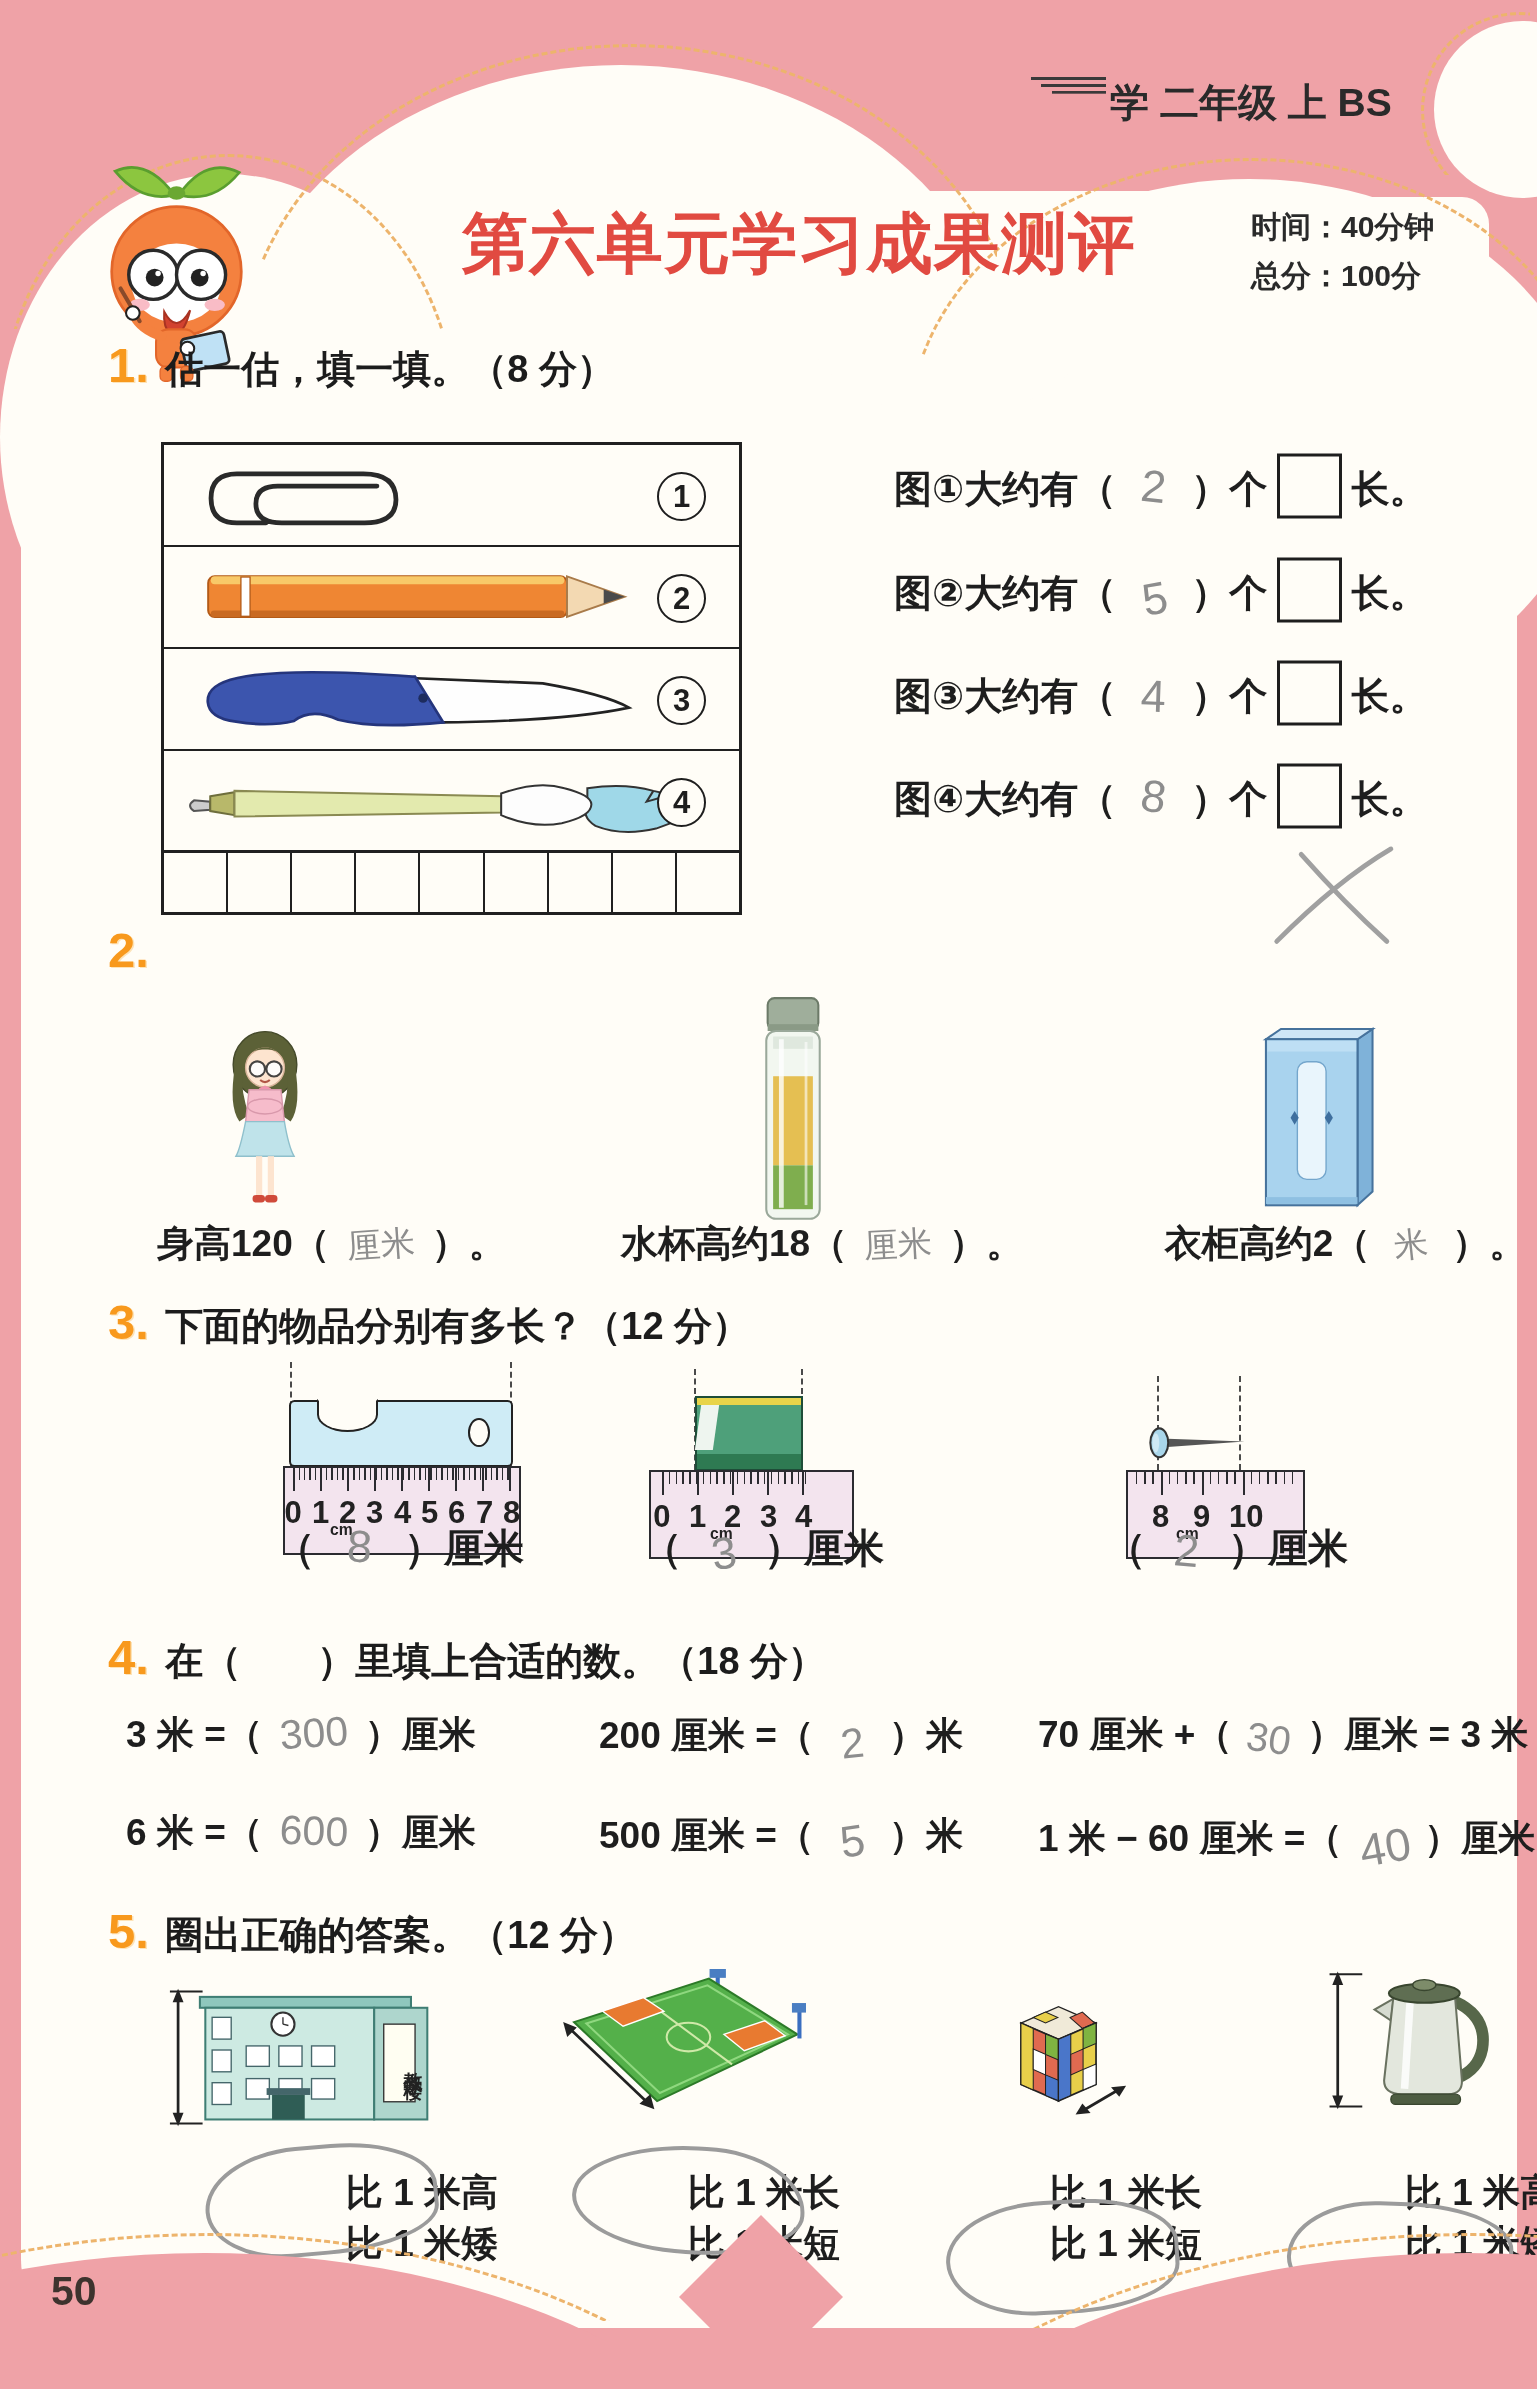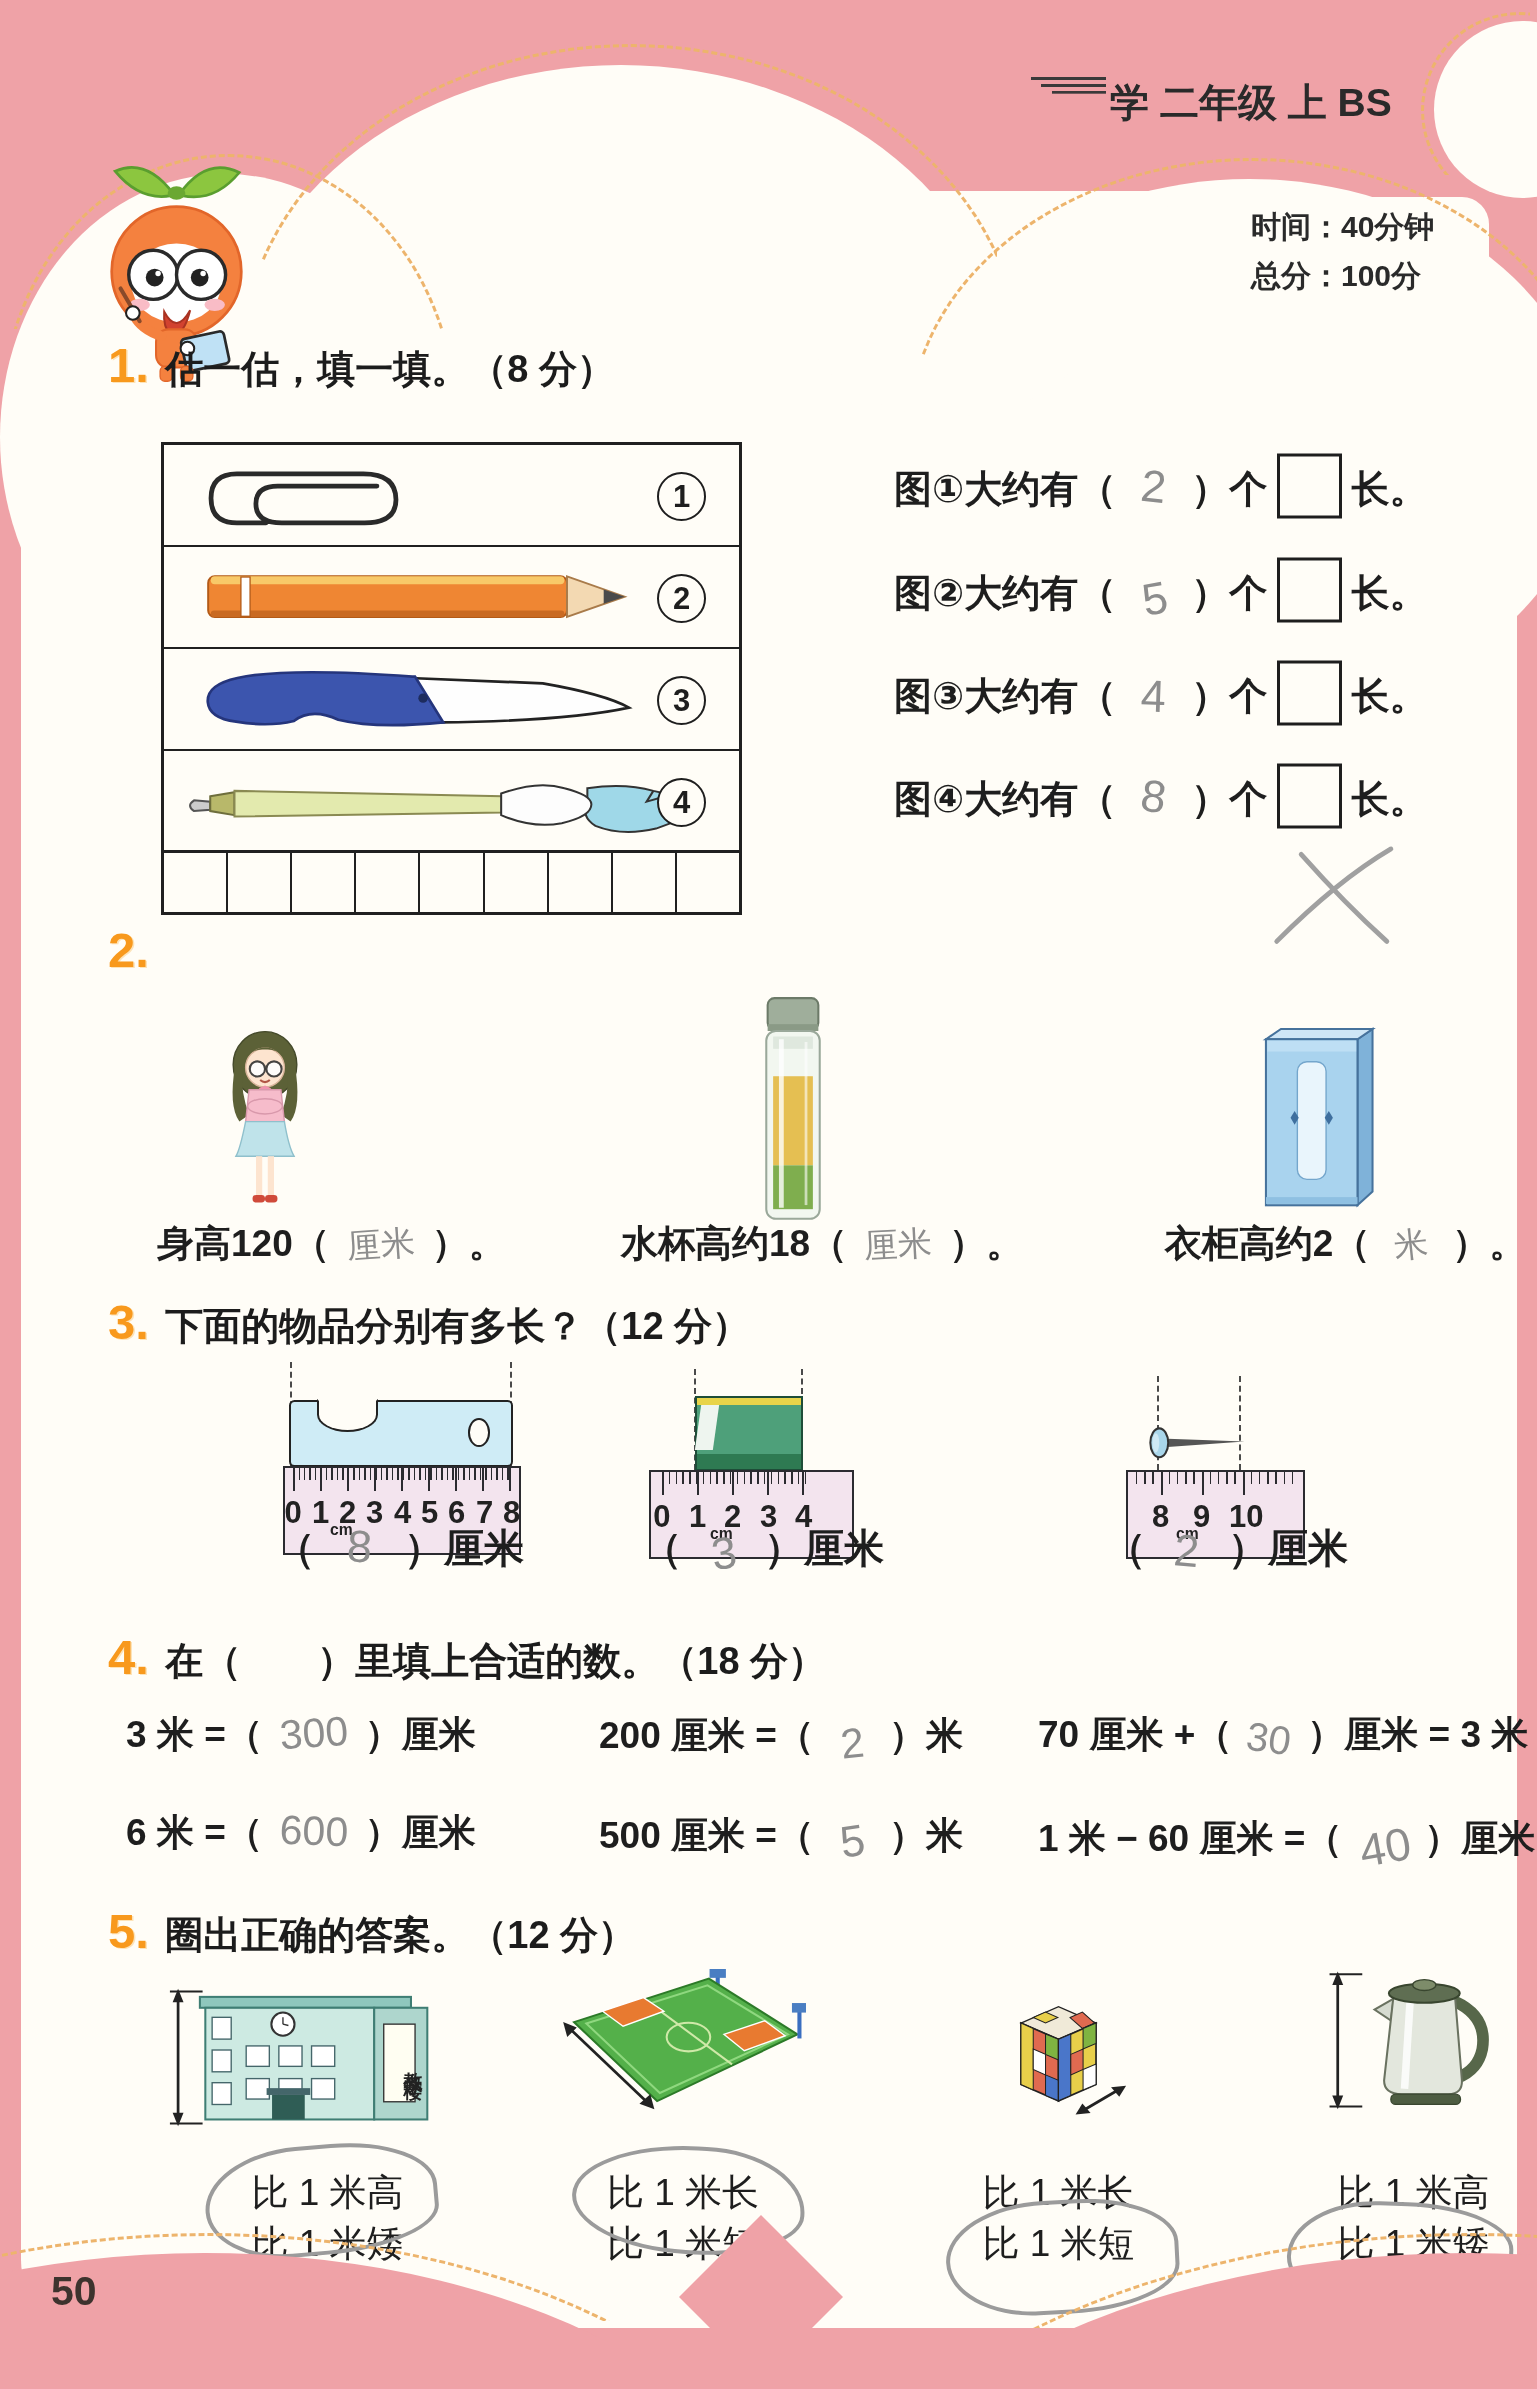--- a/index.html
+++ b/index.html
@@ -31,21 +31,21 @@
 .ruler{position:absolute;background:#f3e4ee;border:2.7px solid #2b2b30;box-sizing:border-box}
 .tmin,.tmaj{position:absolute;top:0}
 .tmin{height:12.3px}
 .tmaj{height:23px}
 .rnum{position:absolute;font-size:31px;font-weight:700;width:27px;text-align:center;color:#222}
 .rcm{position:absolute;font-size:15.7px;font-weight:700;color:#222}
 .dashv{position:absolute;width:0;border-left:2.7px dashed #4a4a4a}
 .cap{position:absolute;font-size:37px;font-weight:700;text-align:center;white-space:nowrap}
 .eq{position:absolute;font-size:37px;font-weight:700;white-space:nowrap}
 .q5item{position:absolute}
-.opt{position:absolute;left:0;width:100%;text-align:center;font-size:37px;font-weight:400;white-space:nowrap}
+.opt{position:absolute;left:0;width:100%;text-align:right;font-size:37px;font-weight:700;white-space:nowrap}
 .circle{position:absolute;border:4.1px solid #9b9b9b}
 .sign{position:absolute;writing-mode:vertical-rl;text-align:center;font-size:19px;font-weight:700;
   letter-spacing:4.1px;color:#222}
 .meta{font-size:30px;font-weight:700;color:#2a2a2a;line-height:49px;white-space:nowrap}
 .strike{width:75px;height:18px;background:
   linear-gradient(#3a3a3a,#3a3a3a) 0 1.4px/100% 3.4px no-repeat,
   linear-gradient(#3a3a3a,#3a3a3a) 9.6px 8.2px/66px 3.4px no-repeat,
   linear-gradient(#3a3a3a,#3a3a3a) 20.5px 15px/55px 2.7px no-repeat;margin-right:4.1px}
 .eraser{position:absolute;background:#cfecf6;border:2.7px solid #222;border-radius:5.5px}
 .notch{position:absolute;background:#fffdf7;border:2.7px solid #222;border-top-color:#fffdf7;
@@ -107,20 +107,22 @@
     <rect x="110" y="260" width="60" height="56" rx="18" fill="#f4813f" stroke="#e2662a" stroke-width="3"></rect>
     <path d="M118 270 Q88 260 78 240" stroke="#f4813f" stroke-width="14" fill="none" stroke-linecap="round"></path>
     <line x1="58" y1="200" x2="86" y2="248" stroke="#8a4a2a" stroke-width="6" stroke-linecap="round"></line>
     <circle cx="76" cy="236" r="10" fill="#fff" stroke="#222" stroke-width="3"></circle>
     <rect x="150" y="268" width="64" height="48" rx="6" fill="#bfe1f5" stroke="#2a2a2a" stroke-width="4" transform="rotate(-12 182 292)"></rect>
     <circle cx="156" cy="288" r="10" fill="#fff" stroke="#222" stroke-width="3"></circle>
     <rect x="116" y="314" width="18" height="22" rx="7" fill="#f4813f" stroke="#e2662a" stroke-width="2"></rect>
     <rect x="146" y="314" width="18" height="22" rx="7" fill="#f4813f" stroke="#e2662a" stroke-width="2"></rect>
   </svg>
 
+  <div class="abs" style="left:410px;top:199px;width:778px;text-align:center;font-size:66px;font-weight:800;
+       color:#e14a41;letter-spacing:1.4px;white-space:nowrap">第六单元学习成果测评</div>
   <div class="abs meta" style="left:1251px;top:202px">时间：40分钟</div>
   <div class="abs meta" style="left:1251px;top:251px">总分：100分</div>
 
   <div class="qhead" style="left:108px;top:337px">
     <span class="qnum">1.</span>
     <span class="qtext">估一估，填一填。（8 分）</span>
   </div>
 
   <div class="tablebox" style="left:161px;top:442px;width:575px">
     <div class="trow">

